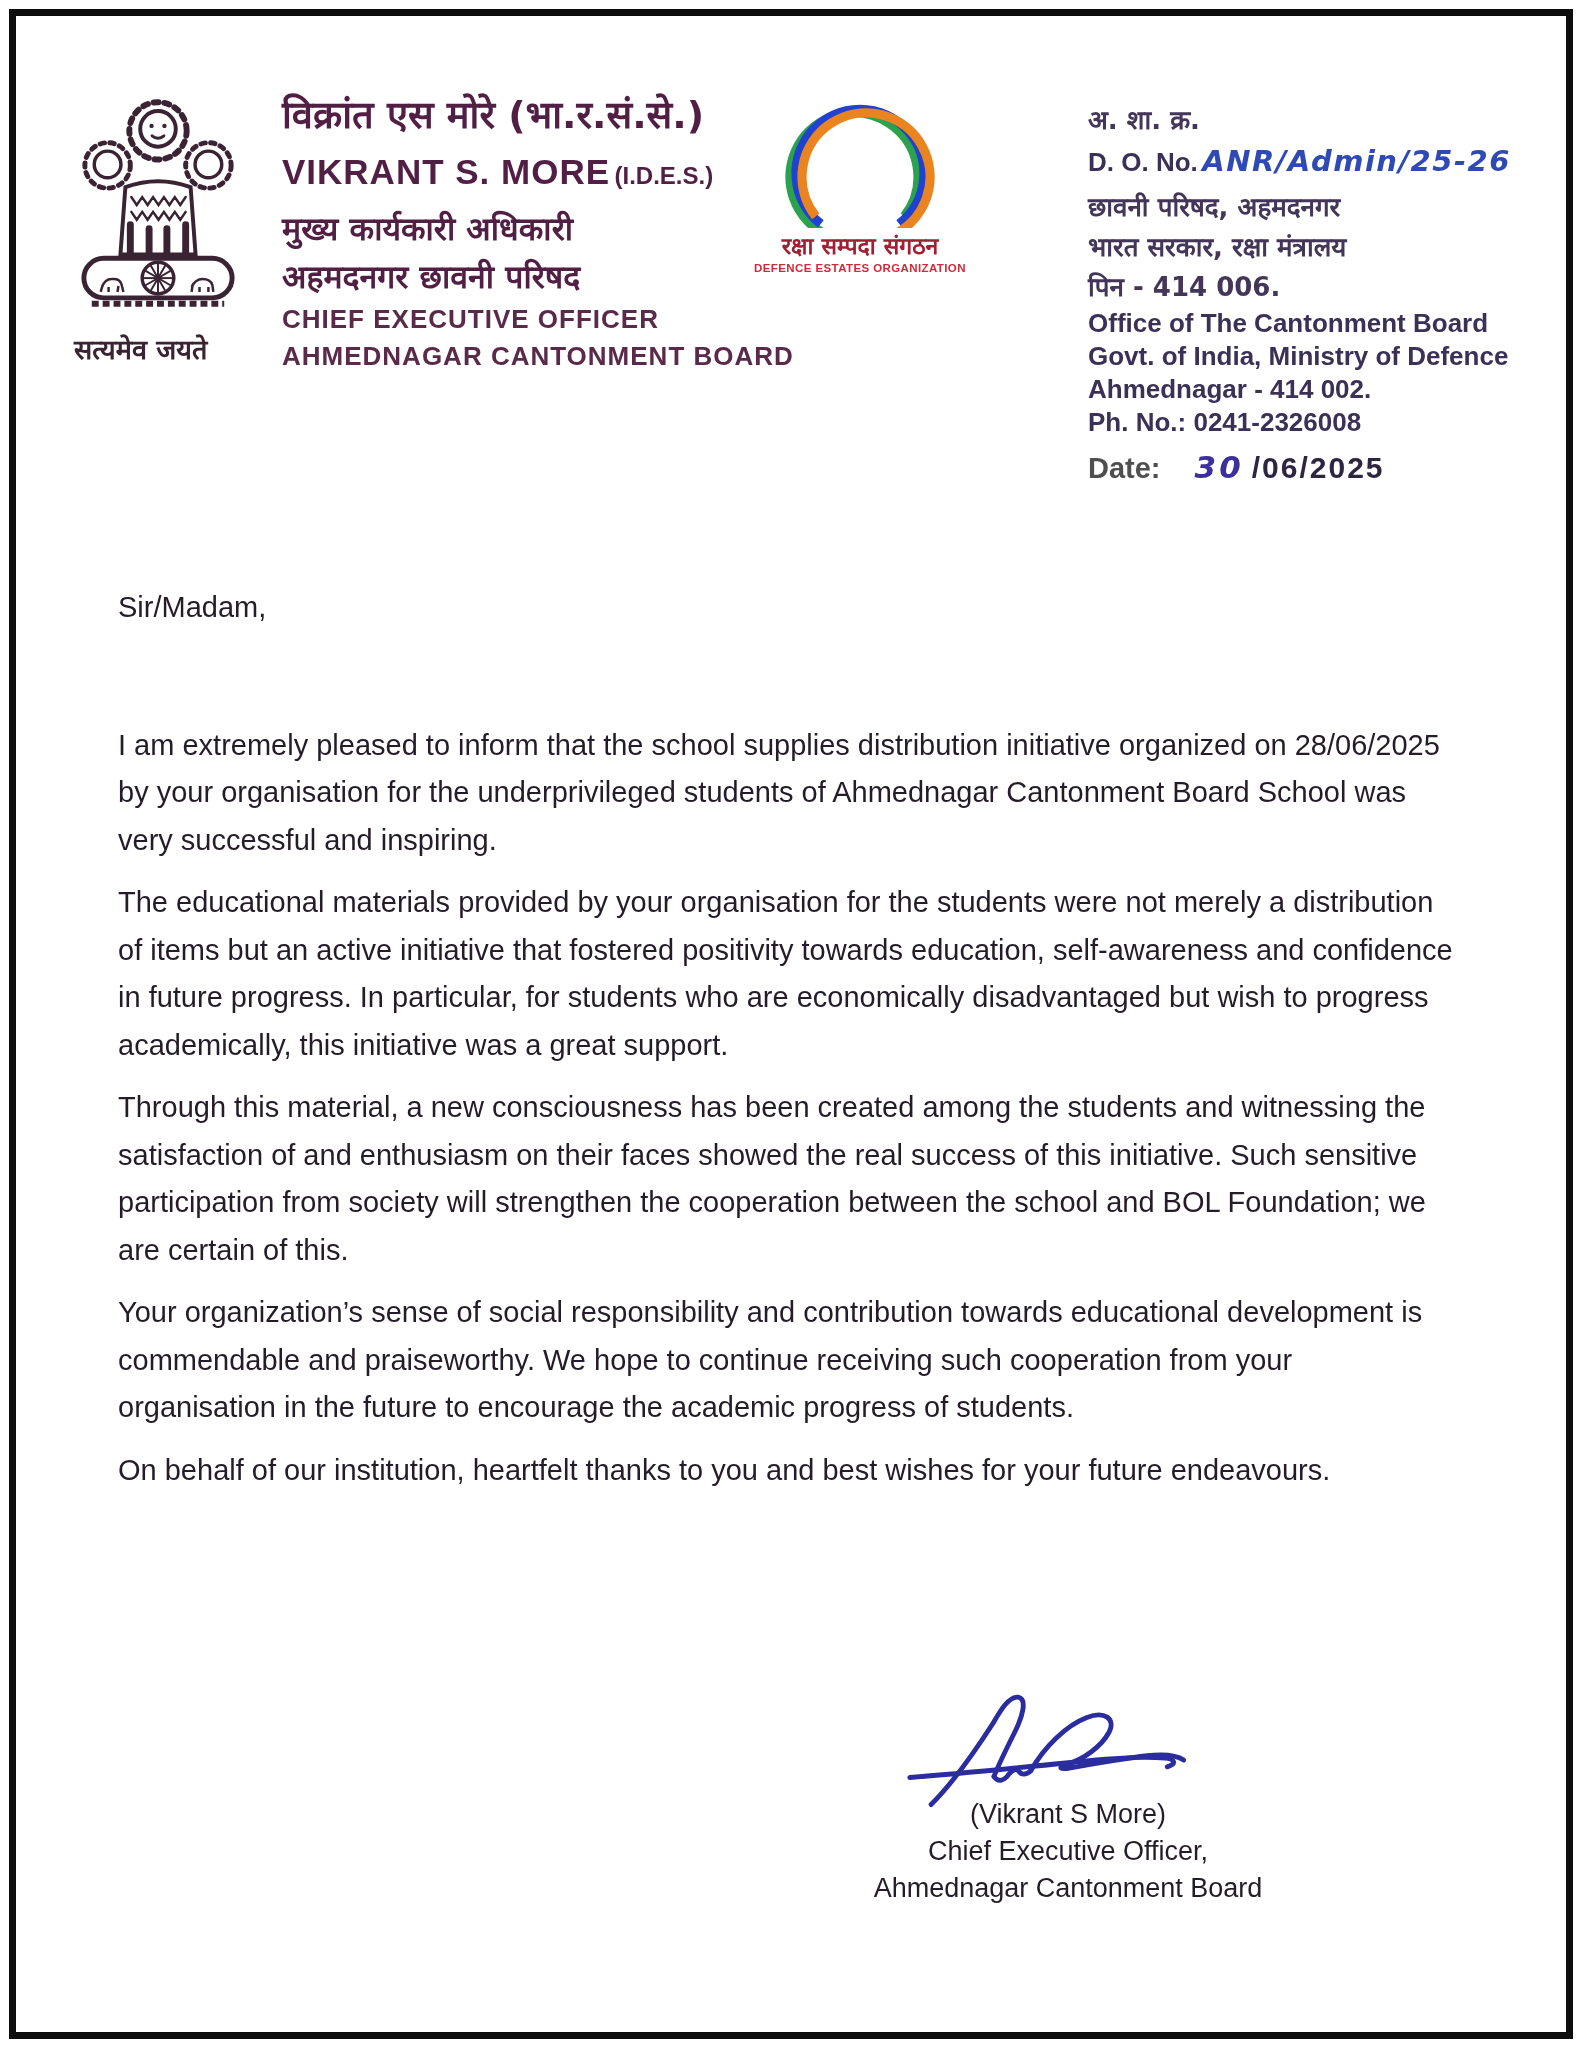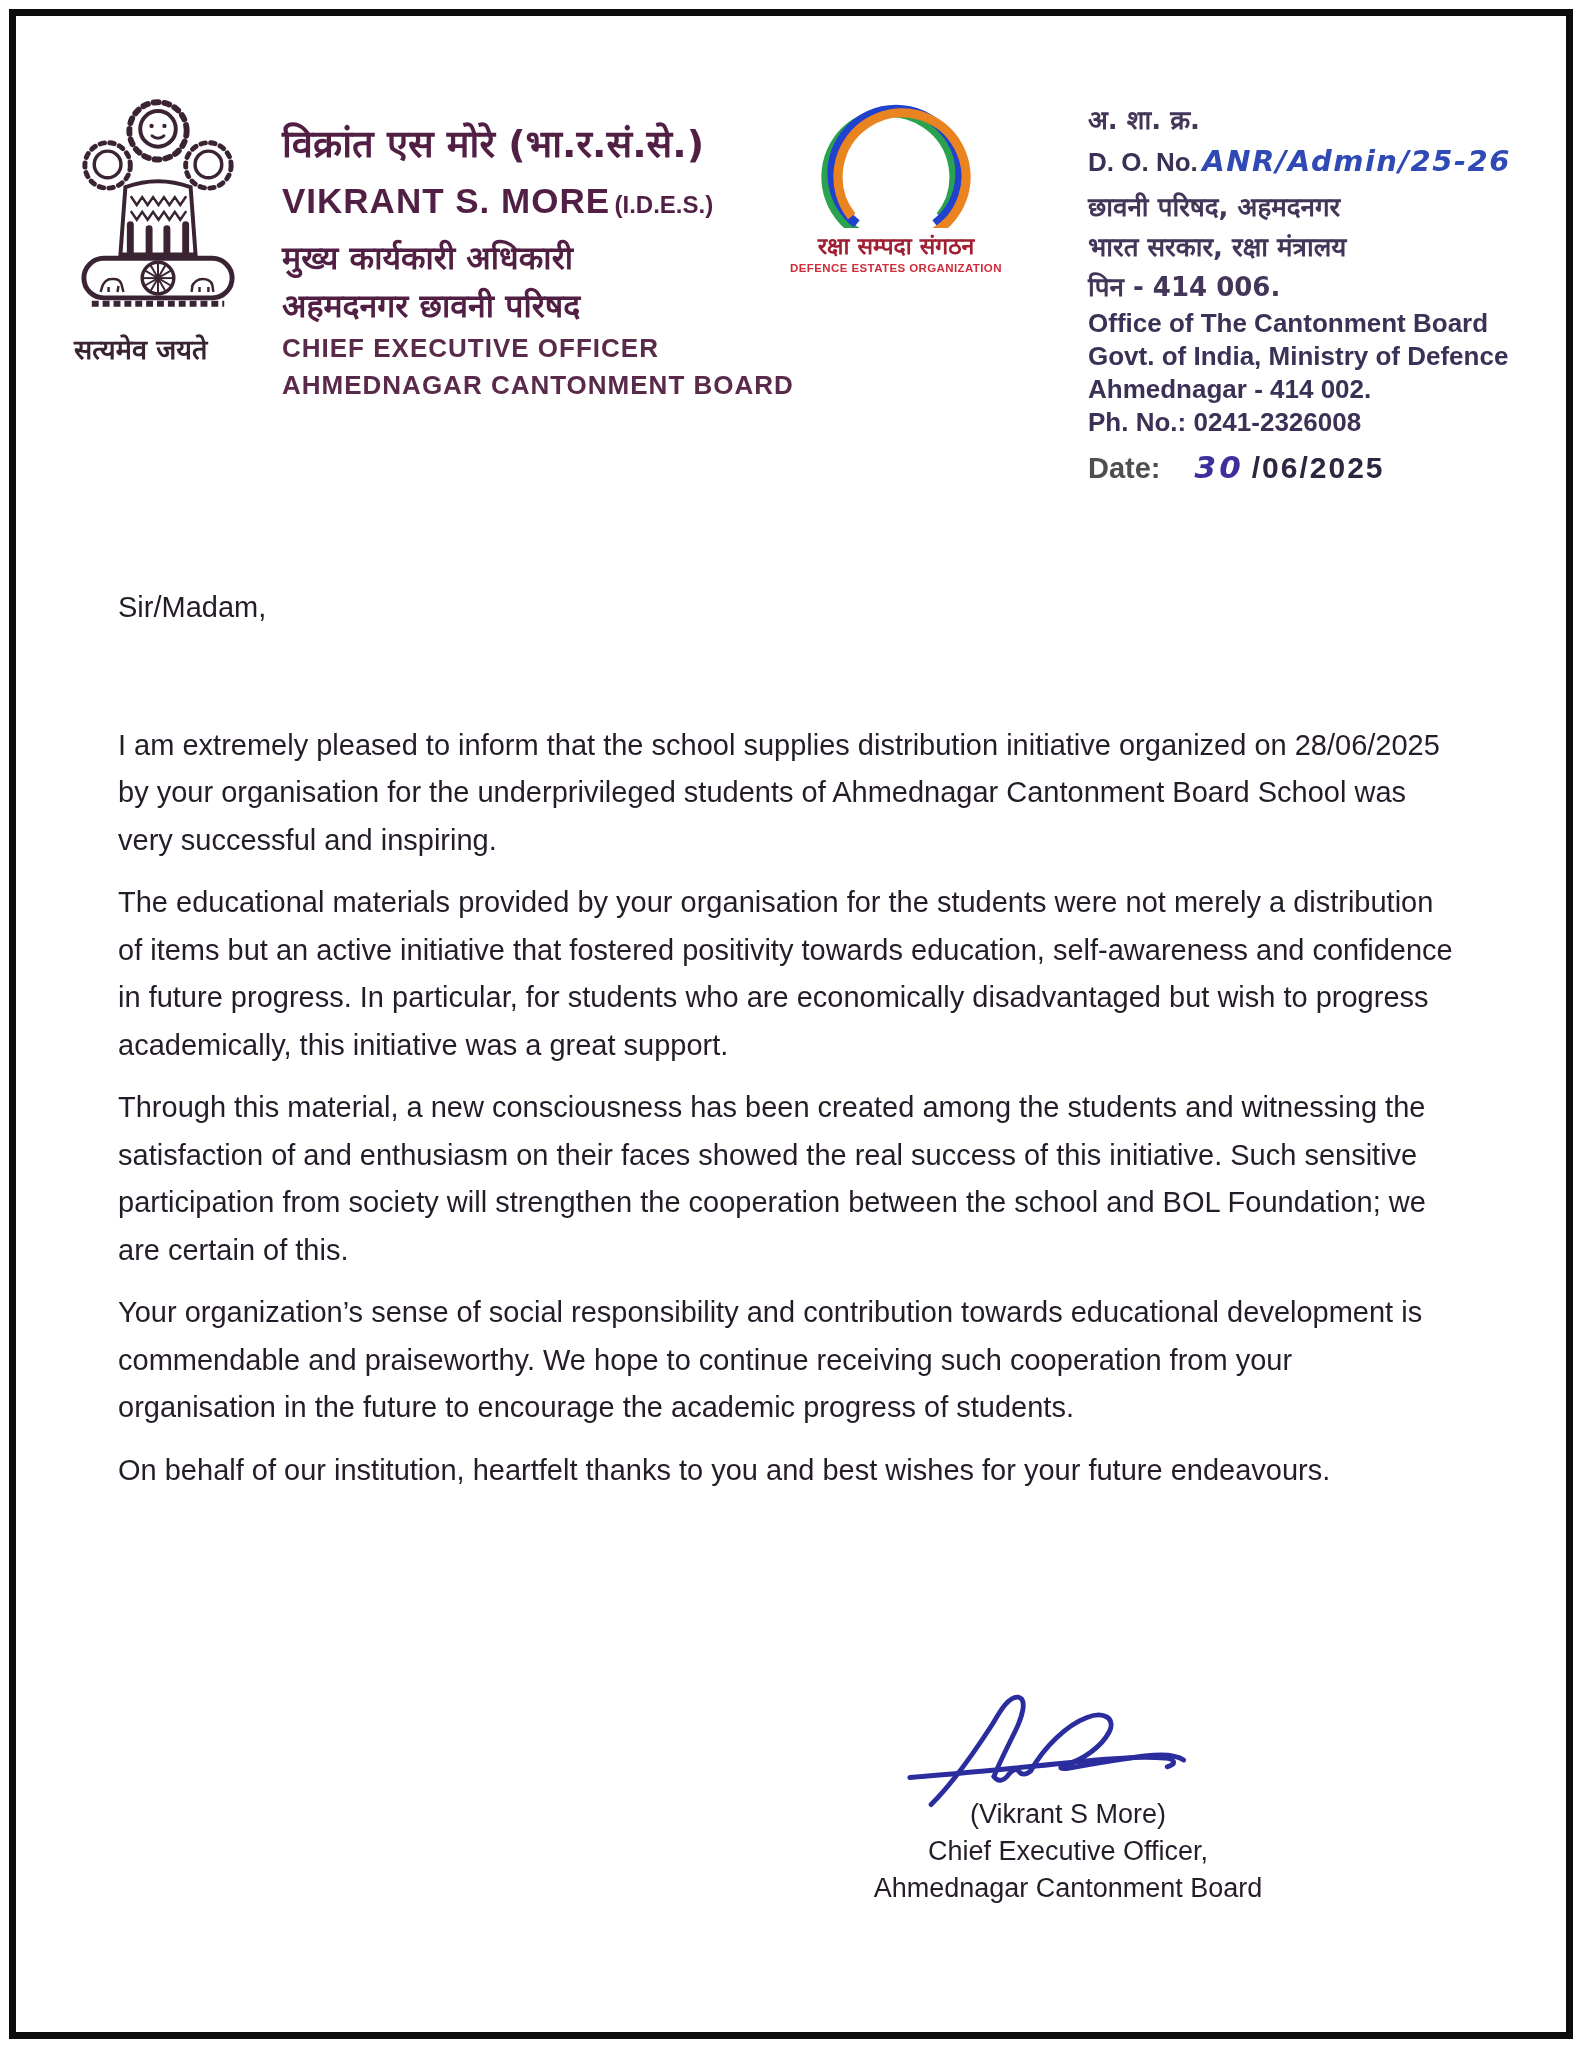--- a/index.html
+++ b/index.html
@@ -18,38 +18,38 @@
 
   
   .emblem-wrap { position: absolute; left: 74px; top: 84px; width: 172px; text-align: left; }
   .emblem-motto {
     margin-top: 4px;
     font-size: 27px; font-weight: bold; color: #3a2433;
     font-family: "DejaVu Sans", sans-serif;
     white-space: nowrap;
   }
 
-  .officer-block { position: absolute; left: 282px; top: 113px; color: #521f44; }
+  .officer-block { position: absolute; left: 282px; top: 84px; color: #521f44; }
   .officer-name-hi {
     font-family: "DejaVu Sans", sans-serif;
     font-size: 38px; font-weight: bold; line-height: 62px; white-space: nowrap;
   }
   .officer-name-en { line-height: 52px; white-space: nowrap; }
   .officer-name-en .big { font-size: 35px; font-weight: 800; letter-spacing: 1px; }
   .officer-name-en .small { font-size: 24px; font-weight: 600; }
   .officer-title-hi, .officer-org-hi {
     font-family: "DejaVu Sans", sans-serif;
     font-size: 32px; line-height: 48px; font-weight: 600; white-space: nowrap;
   }
   .officer-title-en, .officer-org-en {
     font-size: 26px; line-height: 37px; font-weight: 600; letter-spacing: 1px;
     color: #5a2a4a; white-space: nowrap;
   }
 
-  .deo-logo { position: absolute; left: 782px; top: 100px; width: 228px; text-align: center; }
+  .deo-logo { position: absolute; left: 746px; top: 100px; width: 228px; text-align: center; }
   .deo-name-hi {
     font-family: "DejaVu Sans", sans-serif;
     font-size: 23px; font-weight: bold; color: #a01f33; line-height: 28px; white-space: nowrap;
   }
   .deo-name-en {
     font-size: 11.5px; font-weight: bold; color: #cf2b3a; letter-spacing: 0.4px;
     line-height: 16px; white-space: nowrap;
   }
 
   .office-block { position: absolute; left: 1088px; top: 100px; width: 440px; }

